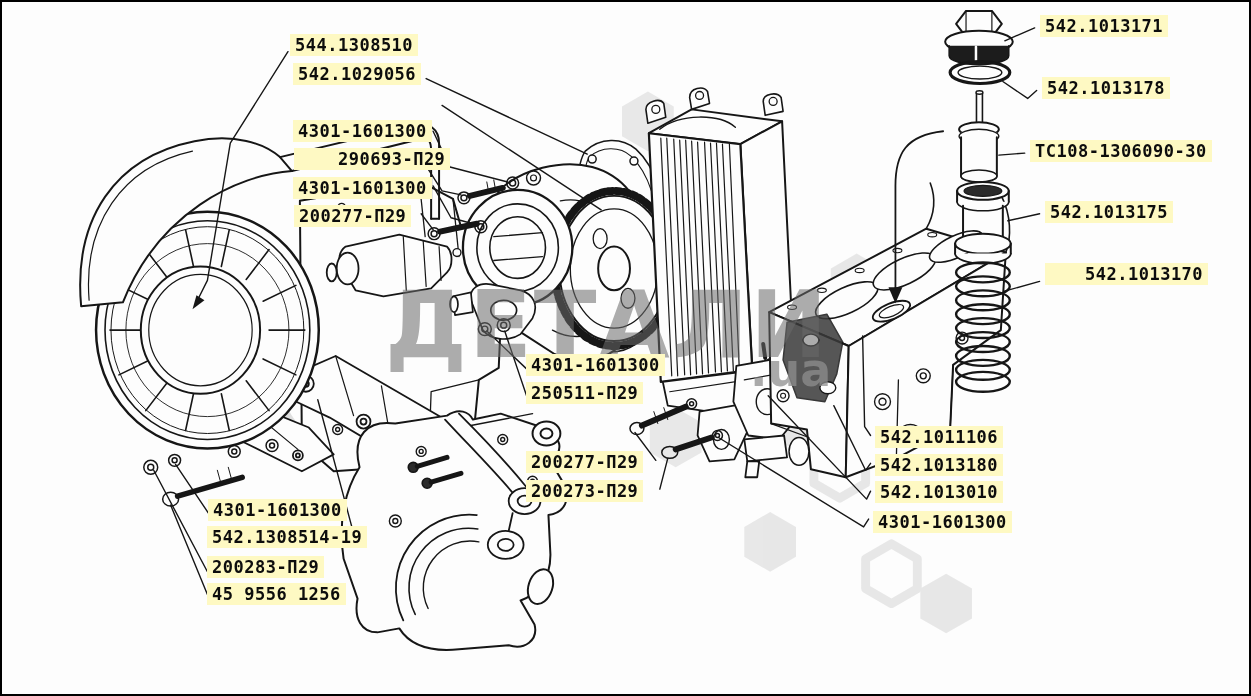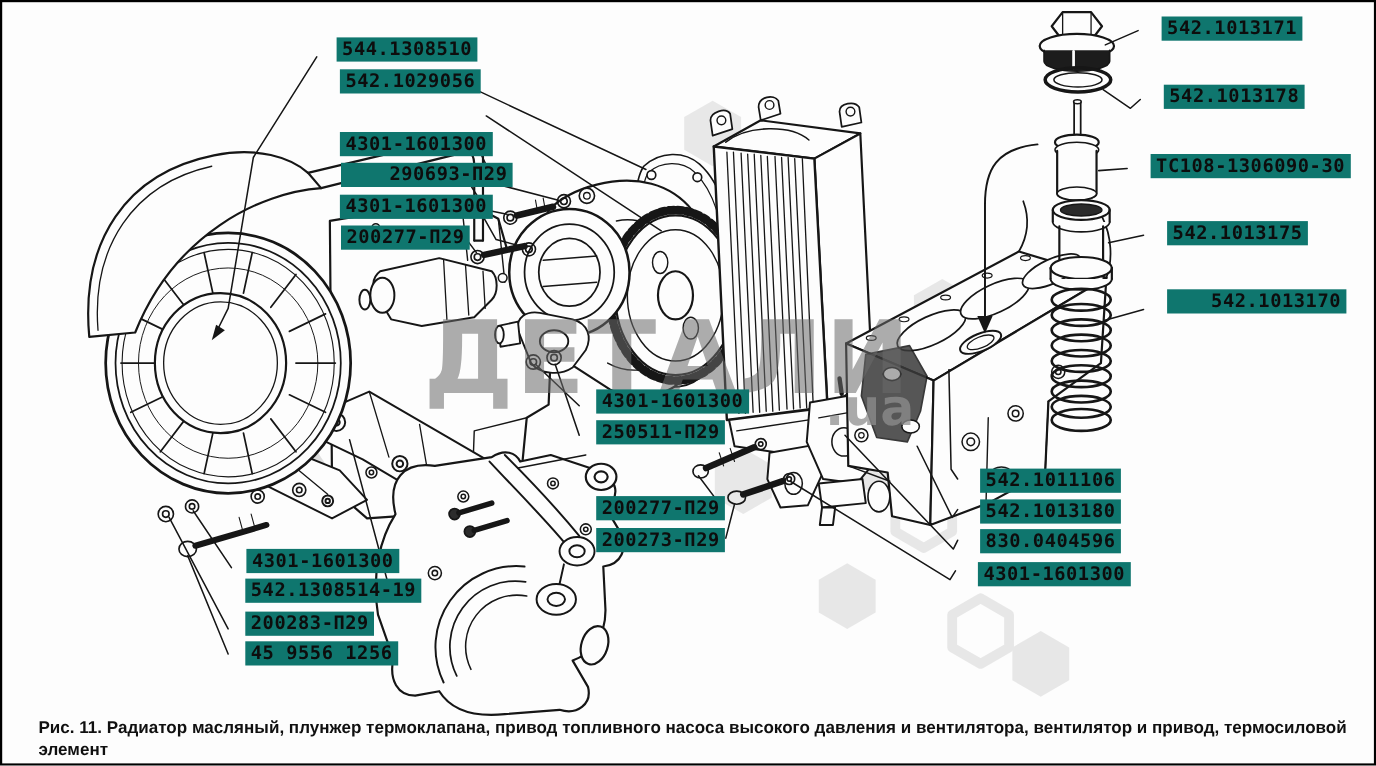--- a/index.html
+++ b/index.html
@@ -4,23 +4,23 @@
 <style>
   html,body{margin:0;padding:0;background:#888;}
   #stage{
     position:relative;width:1251px;height:696px;background:#fdfdfd;
     border:2px solid #000;box-sizing:border-box;overflow:hidden;
     font-family:"DejaVu Sans Mono",monospace;
   }
   #art{position:absolute;left:0;top:0;width:100%;height:100%;}
   .plabel{
     position:absolute;white-space:nowrap;
-    background:#0f766e;color:#0d0d0d;
+    background:#fef9c3;color:#0d0d0d;
     font:700 17px/20px "DejaVu Sans Mono",monospace;
-    letter-spacing:.5px;padding:1px 5px;margin-left:16px;
+    letter-spacing:.5px;padding:1px 5px;
   }
   #caption{
     position:absolute;left:33px;top:650px;width:1200px;
     font:700 15.5px/20px "Liberation Sans",sans-serif;color:#101010;
   }
   .wmark{
     position:absolute;color:#6b6b6b;opacity:.55;
     font:700 92px/92px "DejaVu Sans",sans-serif;letter-spacing:2px;
   }
   .wmark2{
@@ -437,23 +437,22 @@
 <div class="plabel" style="left:1043px;top:199px;">542.1013175</div>
 <div class="plabel" style="left:1043px;top:261px;padding-left:40px;">542.1013170</div>
 
 <div class="plabel" style="left:524px;top:352px;">4301-1601300</div>
 <div class="plabel" style="left:524px;top:380px;">250511-П29</div>
 <div class="plabel" style="left:524px;top:449px;">200277-П29</div>
 <div class="plabel" style="left:524px;top:478px;">200273-П29</div>
 
 <div class="plabel" style="left:873px;top:424px;text-align:right;">542.1011106</div>
 <div class="plabel" style="left:873px;top:452px;">542.1013180</div>
-<div class="plabel" style="left:873px;top:479px;">830.0404596</div>
+<div class="plabel" style="left:873px;top:479px;">542.1013010</div>
 <div class="plabel" style="left:871px;top:509px;">4301-1601300</div>
 
 <div class="plabel" style="left:206px;top:497px;">4301-1601300</div>
 <div class="plabel" style="left:205px;top:524px;">542.1308514-19</div>
 <div class="plabel" style="left:205px;top:554px;">200283-П29</div>
 <div class="plabel" style="left:205px;top:581px;">45 9556 1256</div>
 
-<div id="caption">Рис. 11. Радиатор масляный, плунжер термоклапана, привод топливного насоса высокого давления и вентилятора, вентилятор и привод, термосиловой элемент</div>
 
 </div>
 
 </body></html>

